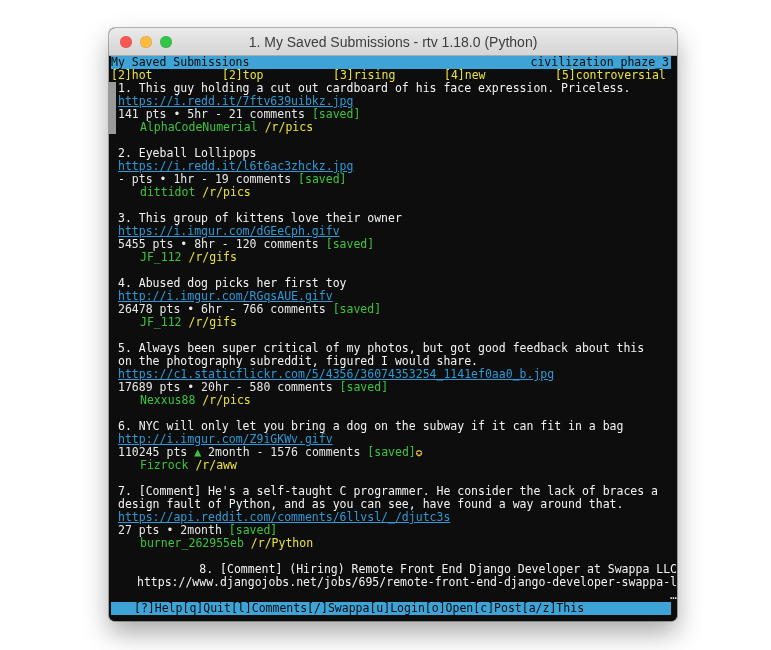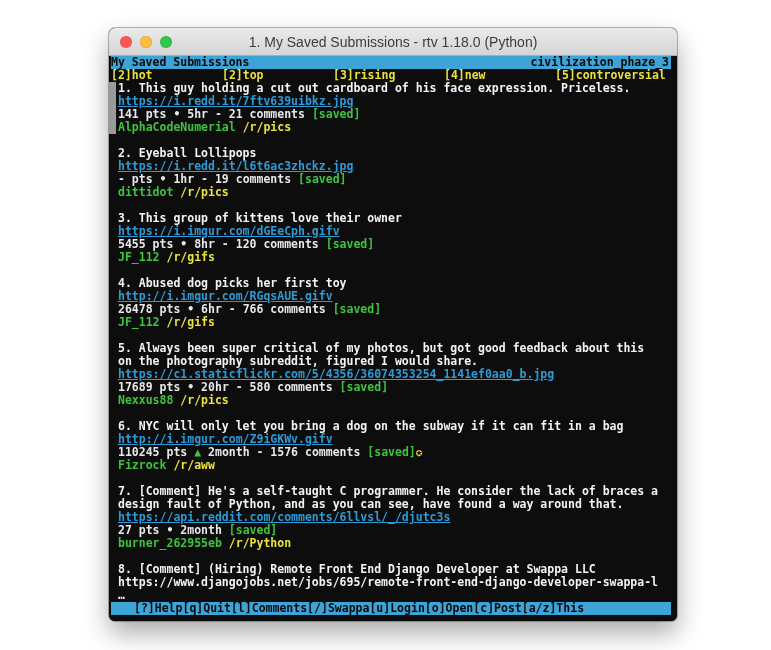--- a/index.html
+++ b/index.html
@@ -19,45 +19,45 @@
     font-family:"Liberation Sans", sans-serif; font-size:14px; color:#3d3d3d;
   }
   .lights { position:absolute; left:11px; top:0; bottom:0; display:flex; align-items:center; gap:8px; }
   .light { width:12px; height:12px; border-radius:50%; box-shadow:inset 0 0 1px rgba(0,0,0,.35); }
   .light.red    { background:#fc5753; }
   .light.yellow { background:#fdbc40; }
   .light.green  { background:#33c748; }
 
   .terminal {
     position:absolute; top:28px; left:0; right:0; bottom:0; background:#0d0d0d;
-    font-size:11.5px; font-weight:bold; line-height:13px; color:#e8e8e8;
+    font-size:11.5px; font-weight:normal; line-height:13px; color:#e8e8e8;
     padding:0 0 7px 2px; display:flex; flex-direction:column; white-space:pre;
   }
   .bar {
     background:#3ea4d7; color:#0a0a0a; margin-right:6px;
     display:flex; justify-content:space-between; padding-right:2px;
   }
   .footer-bar { margin-top:auto; justify-content:flex-start;padding-left:23px; }
   .menu-row {
     color:#e9e23d; display:grid;
     grid-template-columns:111px 111px 111px 111px auto;
   }
   .items { }
   .item { position:relative; padding-left:7px; margin-bottom:13px; }
-  .item:last-child { margin-bottom:0; }
+  .item:last-child { margin-bottom:0;text-align:right; }
   .cursor { position:absolute; left:-2px; top:0; width:7px; height:100%; background:#9a9a9a; }
   .line { overflow:hidden; }
   .title { color:#f3f3f3; }
   .url { color:#2e9ad6; text-decoration:underline; cursor:pointer; }
   .stats { color:#e8e8e8; }
   .vote { color:#e8e8e8; }
   .vote.up { color:#3ec43e; }
   .saved { color:#3ec43e;text-align:center; }
   .gild { color:#e9c53b; }
-  .author { color:#3ec43e; }
+  .author { color:#3ec43e;margin-left:22px; }
   .subreddit { color:#e9e23d; }
   .ellipsis { color:#e8e8e8; }
 </style>
 </head>
 <body>
 
 <div class="window">
   <div class="titlebar">
     <div class="lights">
       <span class="light red"></span>

